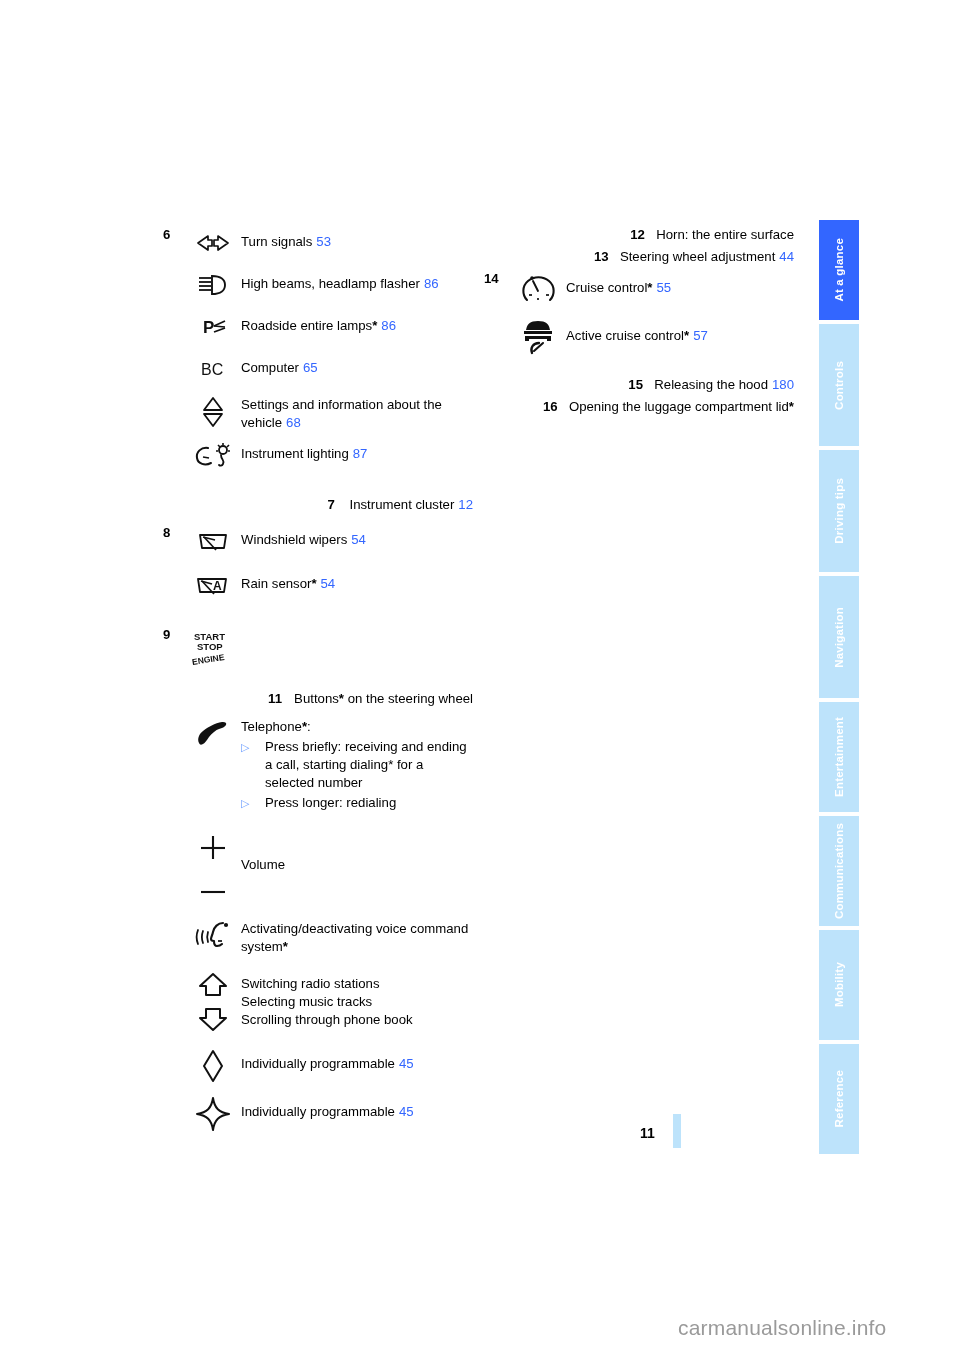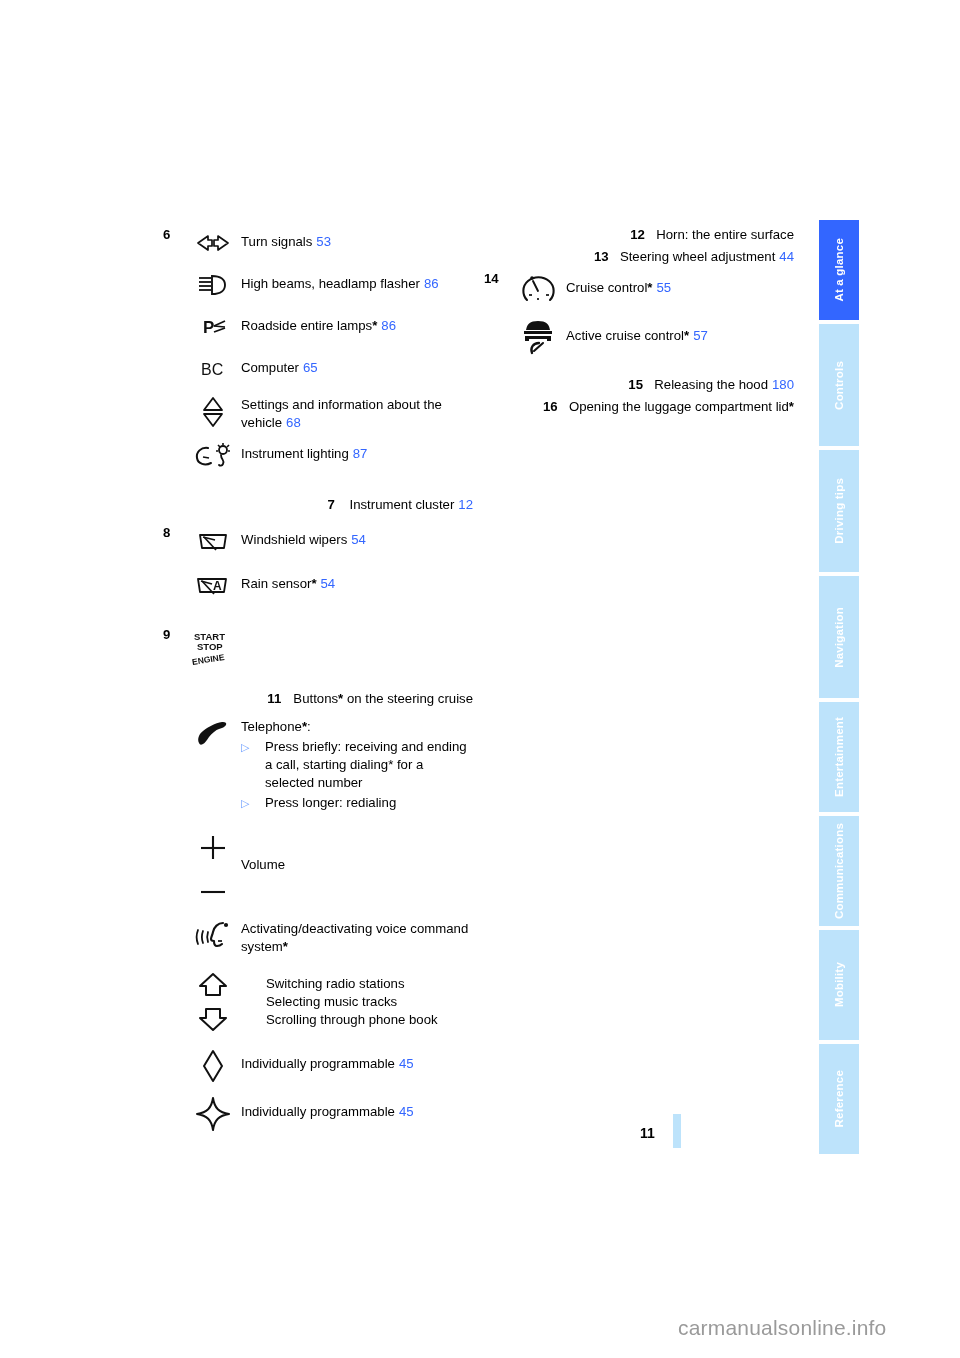--- a/index.html
+++ b/index.html
@@ -376,21 +376,21 @@
     </div>
 
     <div class="sp20"></div>
 
 
     <div class="sp4"></div>
 
     <div class="plain-row">
       <div class="row-num wide">11</div>
       <div>
-        <span>Buttons</span><span class="ast">*</span><span> on the steering cruise</span>
+        <span>Buttons</span><span class="ast">*</span><span> on the steering wheel</span>
       </div>
     </div>
 
     <div class="sp6"></div>
 
     <div class="icon-row" style="margin-left:22px;">
       <div class="icon-cell tall" style="align-items:flex-start;padding-top:4px;">
         <svg width="38" height="30" viewBox="0 0 38 30">
           <path d="M5 25 C3 21 5 16 9 13 C14 9 21 5 28 4 C31 3.6 33 5 32 7 C31 9 28 10 25 11 C22 12 18 15 15 19 C13 22 11 25 9 26 C7 27 6 27 5 25 Z" fill="#111"></path>
         </svg>
@@ -442,21 +442,21 @@
           <circle cx="34" cy="5" r="2.1" fill="#111"></circle>
         </svg>
       </div>
       <div class="text-cell tight">
         <span>Activating/deactivating voice command system</span><span class="ast">*</span>
       </div>
     </div>
 
     <div class="sp16"></div>
 
-    <div class="icon-row" style="margin-left:22px;gap:25px;">
+    <div class="icon-row" style="margin-left:22px;">
       <div class="icon-cell" style="flex:0 0 56px;width:56px;height:60px;flex-direction:column;justify-content:space-between;">
         <svg width="36" height="26" viewBox="0 0 36 26">
           <path d="M18 2 L31 14 L25 14 L25 23 L11 23 L11 14 L5 14 Z" fill="none" stroke="#111" stroke-width="2" stroke-linejoin="round"></path>
         </svg>
         <svg width="36" height="26" viewBox="0 0 36 26">
           <path d="M18 24 L31 12 L25 12 L25 3 L11 3 L11 12 L5 12 Z" fill="none" stroke="#111" stroke-width="2" stroke-linejoin="round"></path>
         </svg>
       </div>
       <div class="text-cell tight" style="padding-top:3px;">
         <div>Switching radio stations</div>

